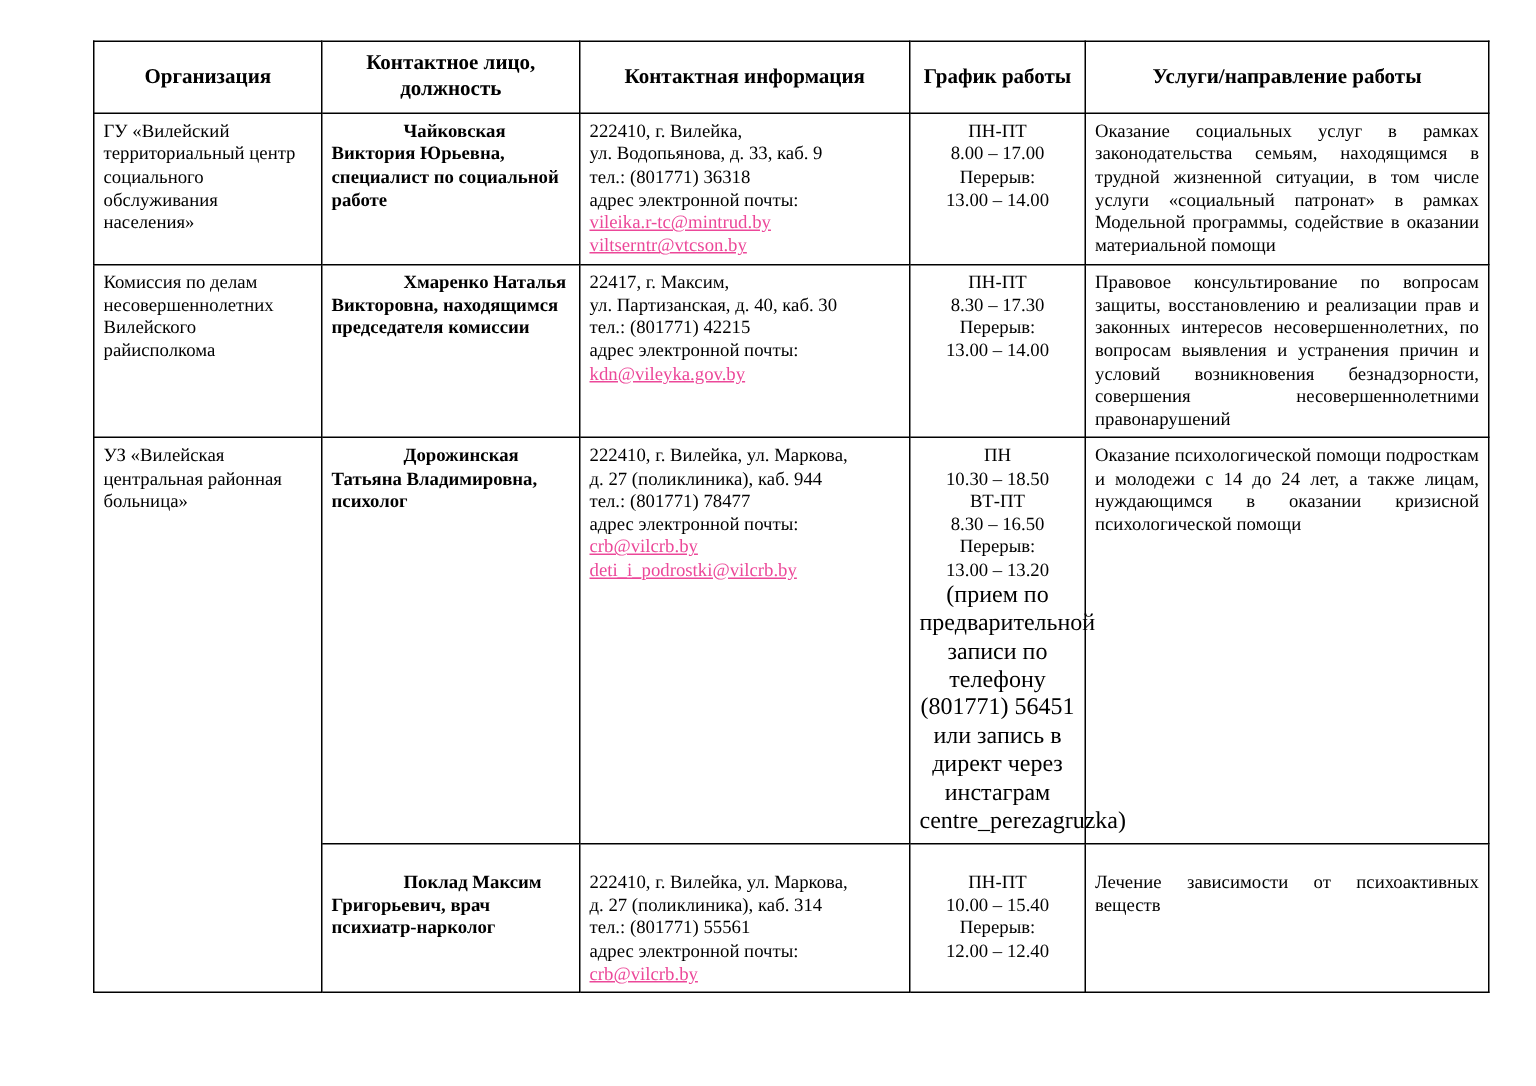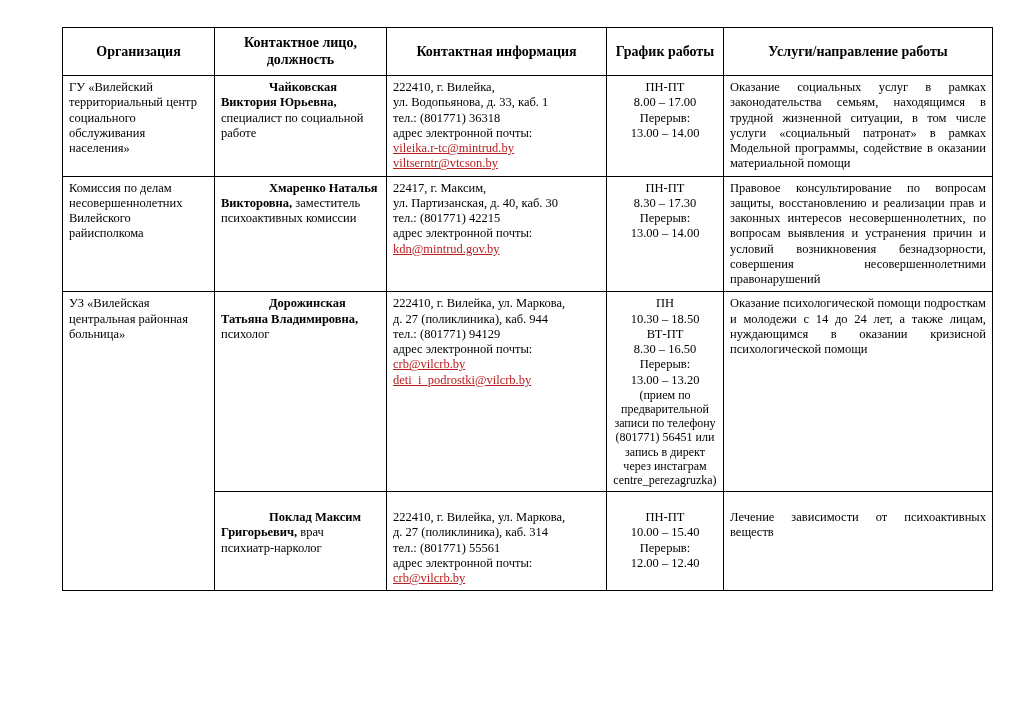--- a/index.html
+++ b/index.html
@@ -42,32 +42,32 @@
     vertical-align: middle;
   }
   col.c1 { width: 152px; }
   col.c2 { width: 172px; }
   col.c3 { width: 220px; }
   col.c4 { width: 117px; }
   col.c5 { width: 269px; }
 
   .org { font-size: 12.5px; }
   .person-name { font-weight: bold; margin-left: 48px; }
-  .person-role { font-weight: normal; }
+  .person-role { font-weight: bold; }
   .just { text-align: justify; }
   .center { text-align: center; }
   .link {
-    color: #b91c1c;
+    color: #ec4899;
     text-decoration: underline;
     display: block;
     word-break: break-all;
   }
   .sched-line { display: block; }
   .sched-small {
-    font-size: 12px;
+    font-size: 16px;
     line-height: 1.18;
     display: block;
   }
   .cellblock { display: block; }
   .gap-top { margin-top: 14px; }
   .contact-line { display: block; }
   .tall { height: 52px; }
   .stretch { text-align: justify; text-align-last: justify; }
 </style>
 </head>
@@ -93,65 +93,65 @@
     </thead>
     <tbody>
 
       <tr>
         <td class="org">ГУ «Вилейский территориальный центр социального обслуживания населения»</td>
         <td>
           <span class="person-name">Чайковская Виктория Юрьевна,</span><span class="person-role"> специалист по социальной работе</span>
         </td>
         <td>
           <span class="contact-line">222410, г. Вилейка,</span>
-          <span class="contact-line">ул. Водопьянова, д. 33, каб. 1</span>
+          <span class="contact-line">ул. Водопьянова, д. 33, каб. 9</span>
           <span class="contact-line">тел.: (801771) 36318</span>
           <span class="contact-line">адрес электронной почты:</span>
           <a class="link" href="#">vileika.r-tc@mintrud.by</a>
           <a class="link" href="#">viltserntr@vtcson.by</a>
         </td>
         <td class="center">
           <span class="sched-line">ПН-ПТ</span>
           <span class="sched-line">8.00 – 17.00</span>
           <span class="sched-line">Перерыв:</span>
           <span class="sched-line">13.00 – 14.00</span>
         </td>
         <td class="just">Оказание социальных услуг в рамках законодательства семьям, находящимся в трудной жизненной ситуации, в том числе услуги «социальный патронат» в рамках Модельной программы, содействие в оказании материальной помощи</td>
       </tr>
 
       <tr>
         <td class="org">Комиссия по делам несовершеннолетних Вилейского райисполкома</td>
         <td>
-          <span class="person-name stretch">Хмаренко Наталья Викторовна,</span><span class="person-role"> заместитель психоактивных комиссии</span>
+          <span class="person-name stretch">Хмаренко Наталья Викторовна,</span><span class="person-role"> находящимся председателя комиссии</span>
         </td>
         <td>
           <span class="contact-line">22417, г. Максим,</span>
           <span class="contact-line">ул. Партизанская, д. 40, каб. 30</span>
           <span class="contact-line">тел.: (801771) 42215</span>
           <span class="contact-line">адрес электронной почты:</span>
-          <a class="link" href="#">kdn@mintrud.gov.by</a>
+          <a class="link" href="#">kdn@vileyka.gov.by</a>
         </td>
         <td class="center">
           <span class="sched-line">ПН-ПТ</span>
           <span class="sched-line">8.30 – 17.30</span>
           <span class="sched-line">Перерыв:</span>
           <span class="sched-line">13.00 – 14.00</span>
         </td>
         <td class="just">Правовое консультирование по вопросам защиты, восстановлению и реализации прав и законных интересов несовершеннолетних, по вопросам выявления и устранения причин и условий возникновения безнадзорности, совершения несовершеннолетними правонарушений</td>
       </tr>
 
       <tr>
         <td class="org" rowspan="2">УЗ «Вилейская центральная районная больница»</td>
         <td>
           <span class="person-name">Дорожинская Татьяна Владимировна,</span><span class="person-role"> психолог</span>
         </td>
         <td>
           <span class="contact-line">222410, г. Вилейка, ул. Маркова,</span>
           <span class="contact-line">д. 27 (поликлиника), каб. 944</span>
-          <span class="contact-line">тел.: (801771) 94129</span>
+          <span class="contact-line">тел.: (801771) 78477</span>
           <span class="contact-line">адрес электронной почты:</span>
           <a class="link" href="#">crb@vilcrb.by</a>
           <a class="link" href="#">deti_i_podrostki@vilcrb.by</a>
         </td>
         <td class="center">
           <span class="sched-line">ПН</span>
           <span class="sched-line">10.30 – 18.50</span>
           <span class="sched-line">ВТ-ПТ</span>
           <span class="sched-line">8.30 – 16.50</span>
           <span class="sched-line">Перерыв:</span>

